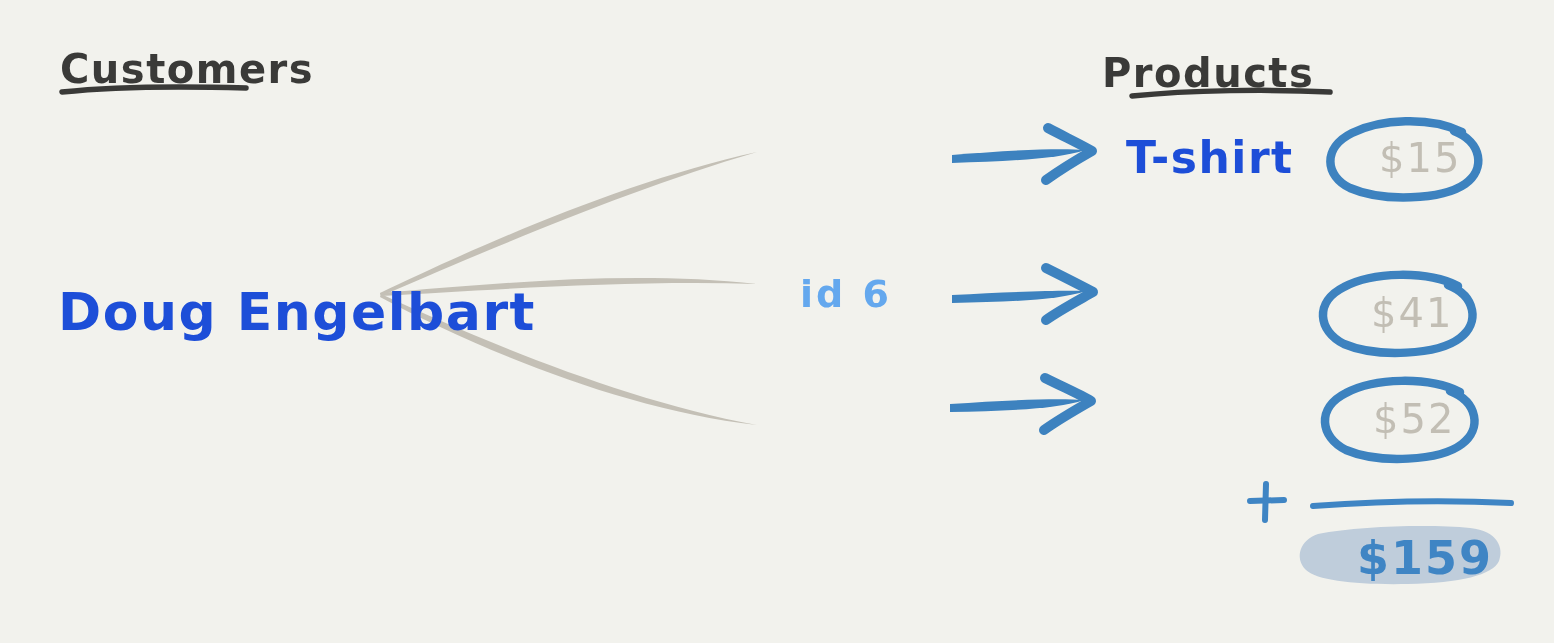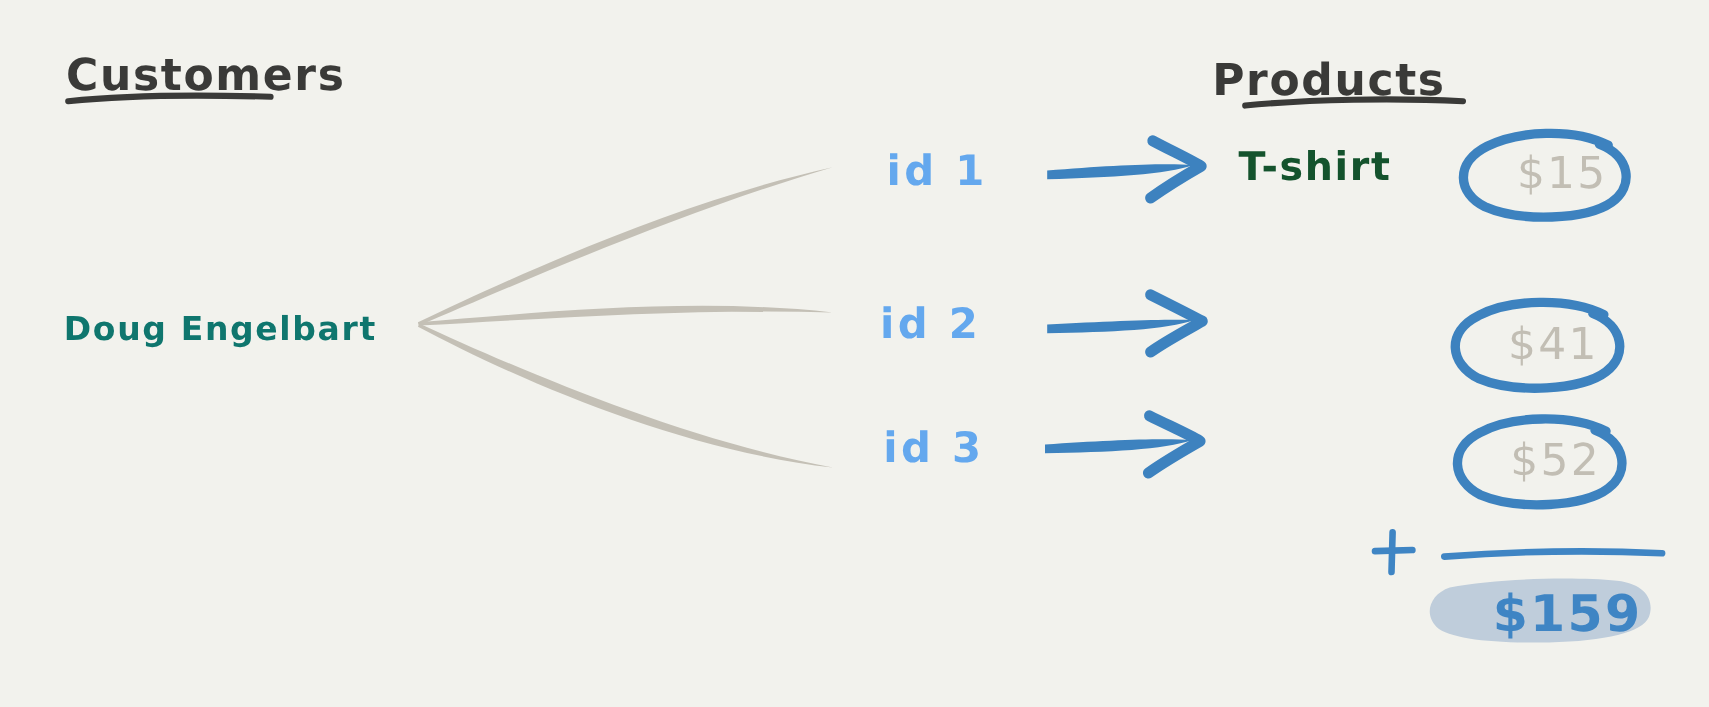--- a/index.html
+++ b/index.html
@@ -24,38 +24,38 @@
 
   
   .col-header {
     font-size: 40px;
     color: #3a3a38;
     white-space: nowrap;
   }
 
   
   .customer-name {
-    font-size: 30px;
-    color: #0f766e;
+    font-size: 52px;
+    color: #1d4ed8;
     white-space: nowrap;
     text-align: center;
   }
 
   
   .id-label {
     font-size: 38px;
     color: #64a8ee;
     white-space: nowrap;
     letter-spacing: 3px;
   }
 
   
   .product-name {
-    font-size: 36px;
-    color: #14532d;
+    font-size: 44px;
+    color: #1d4ed8;
     white-space: nowrap;
   }
 
   
   .price-text {
     position: absolute;
     font-size: 40px;
     color: #c2beb4;
     white-space: nowrap;
     letter-spacing: 2px;
@@ -148,25 +148,23 @@
              C1358,585 1318,581 1306,570
              C1294,558 1300,540 1318,534 Z" fill="#bfcddb"></path>
   </svg>
 
   <div class="abs hand col-header" style="left:60px; top:46px;">Customers</div>
 
   <div class="abs hand col-header" style="left:1102px; top:50px;">Products</div>
 
   <div class="abs hand customer-name" style="left:58px; top:282px;">Doug Engelbart</div>
 
-  <div class="abs hand id-label" style="left:806px; top:133px;">id 1</div>
   <div class="abs hand product-name" style="left:1126px; top:132px;">T-shirt</div>
   <div class="price-text" style="left:1363px; top:135px;">$15</div>
 
-  <div class="abs hand id-label" style="left:800px; top:272px;">id 2</div>
+  <div class="abs hand id-label" style="left:800px; top:272px;">id 6</div>
   <div class="price-text" style="left:1355px; top:290px;">$41</div>
 
-  <div class="abs hand id-label" style="left:803px; top:385px;">id 3</div>
   <div class="price-text" style="left:1357px; top:396px;">$52</div>
 
   <div class="total-text hand" style="left:1337px; top:531px; font-size:46px;">$159</div>
 
 </div>
 
 </body></html>

